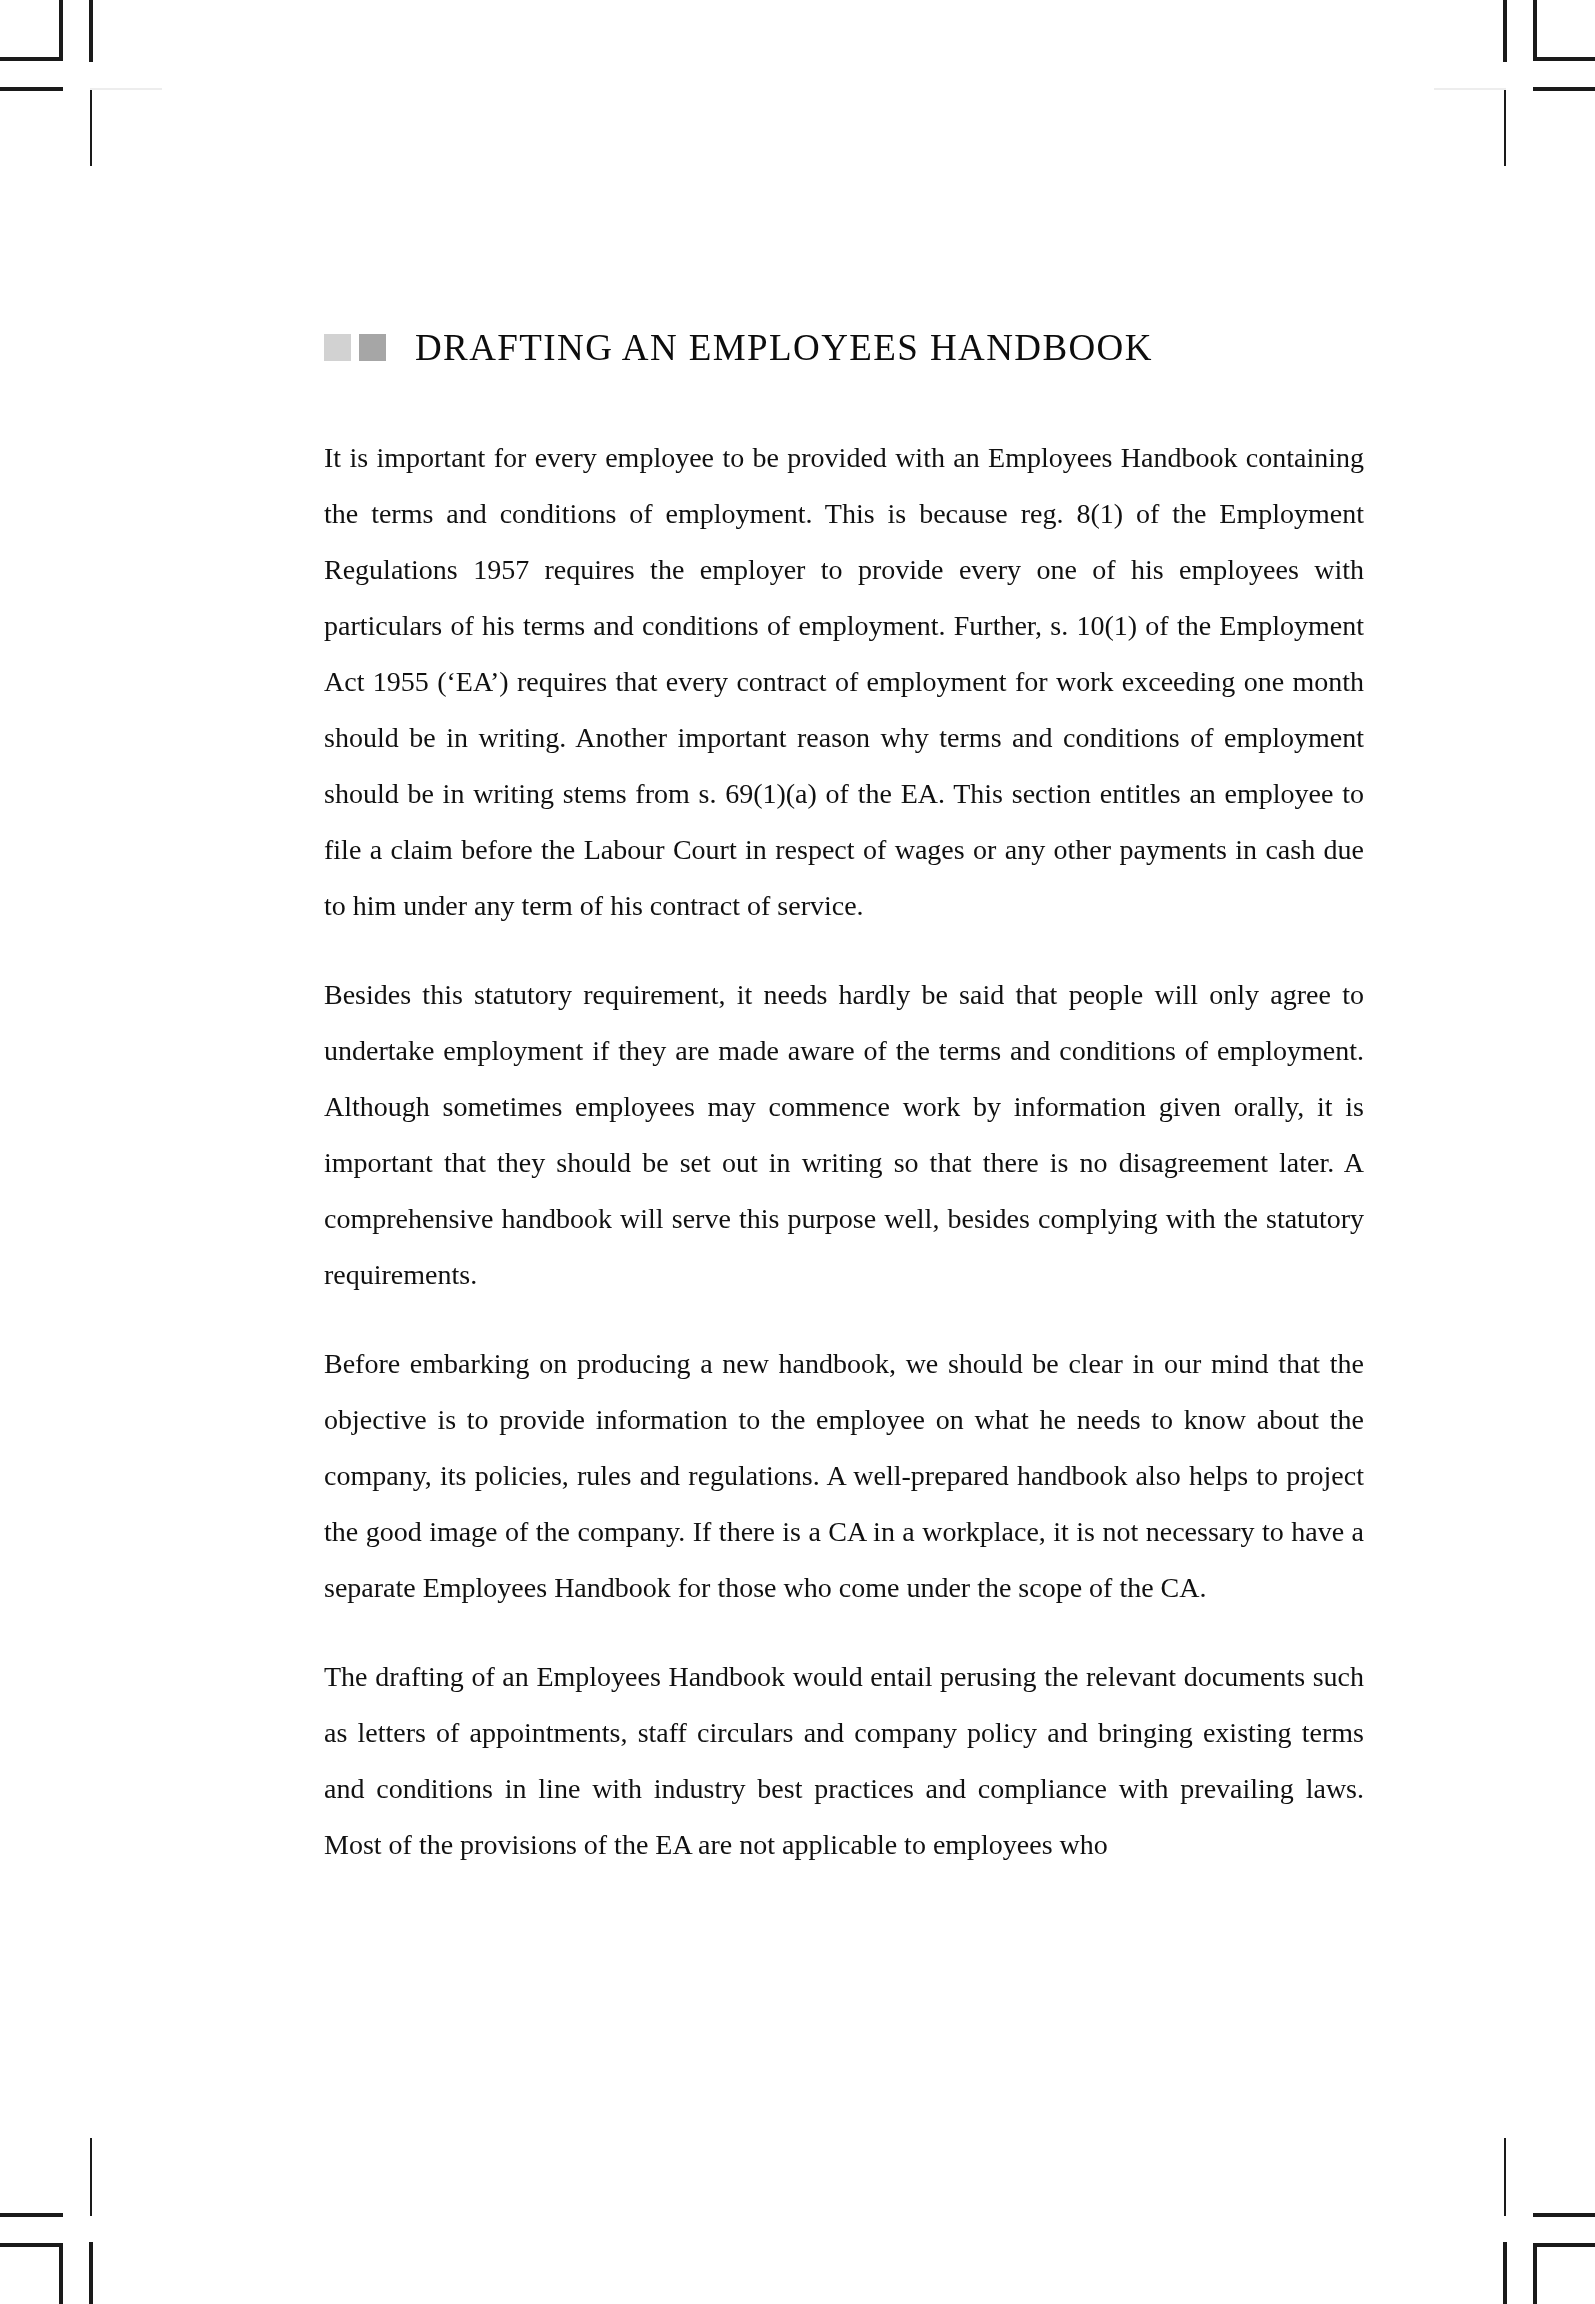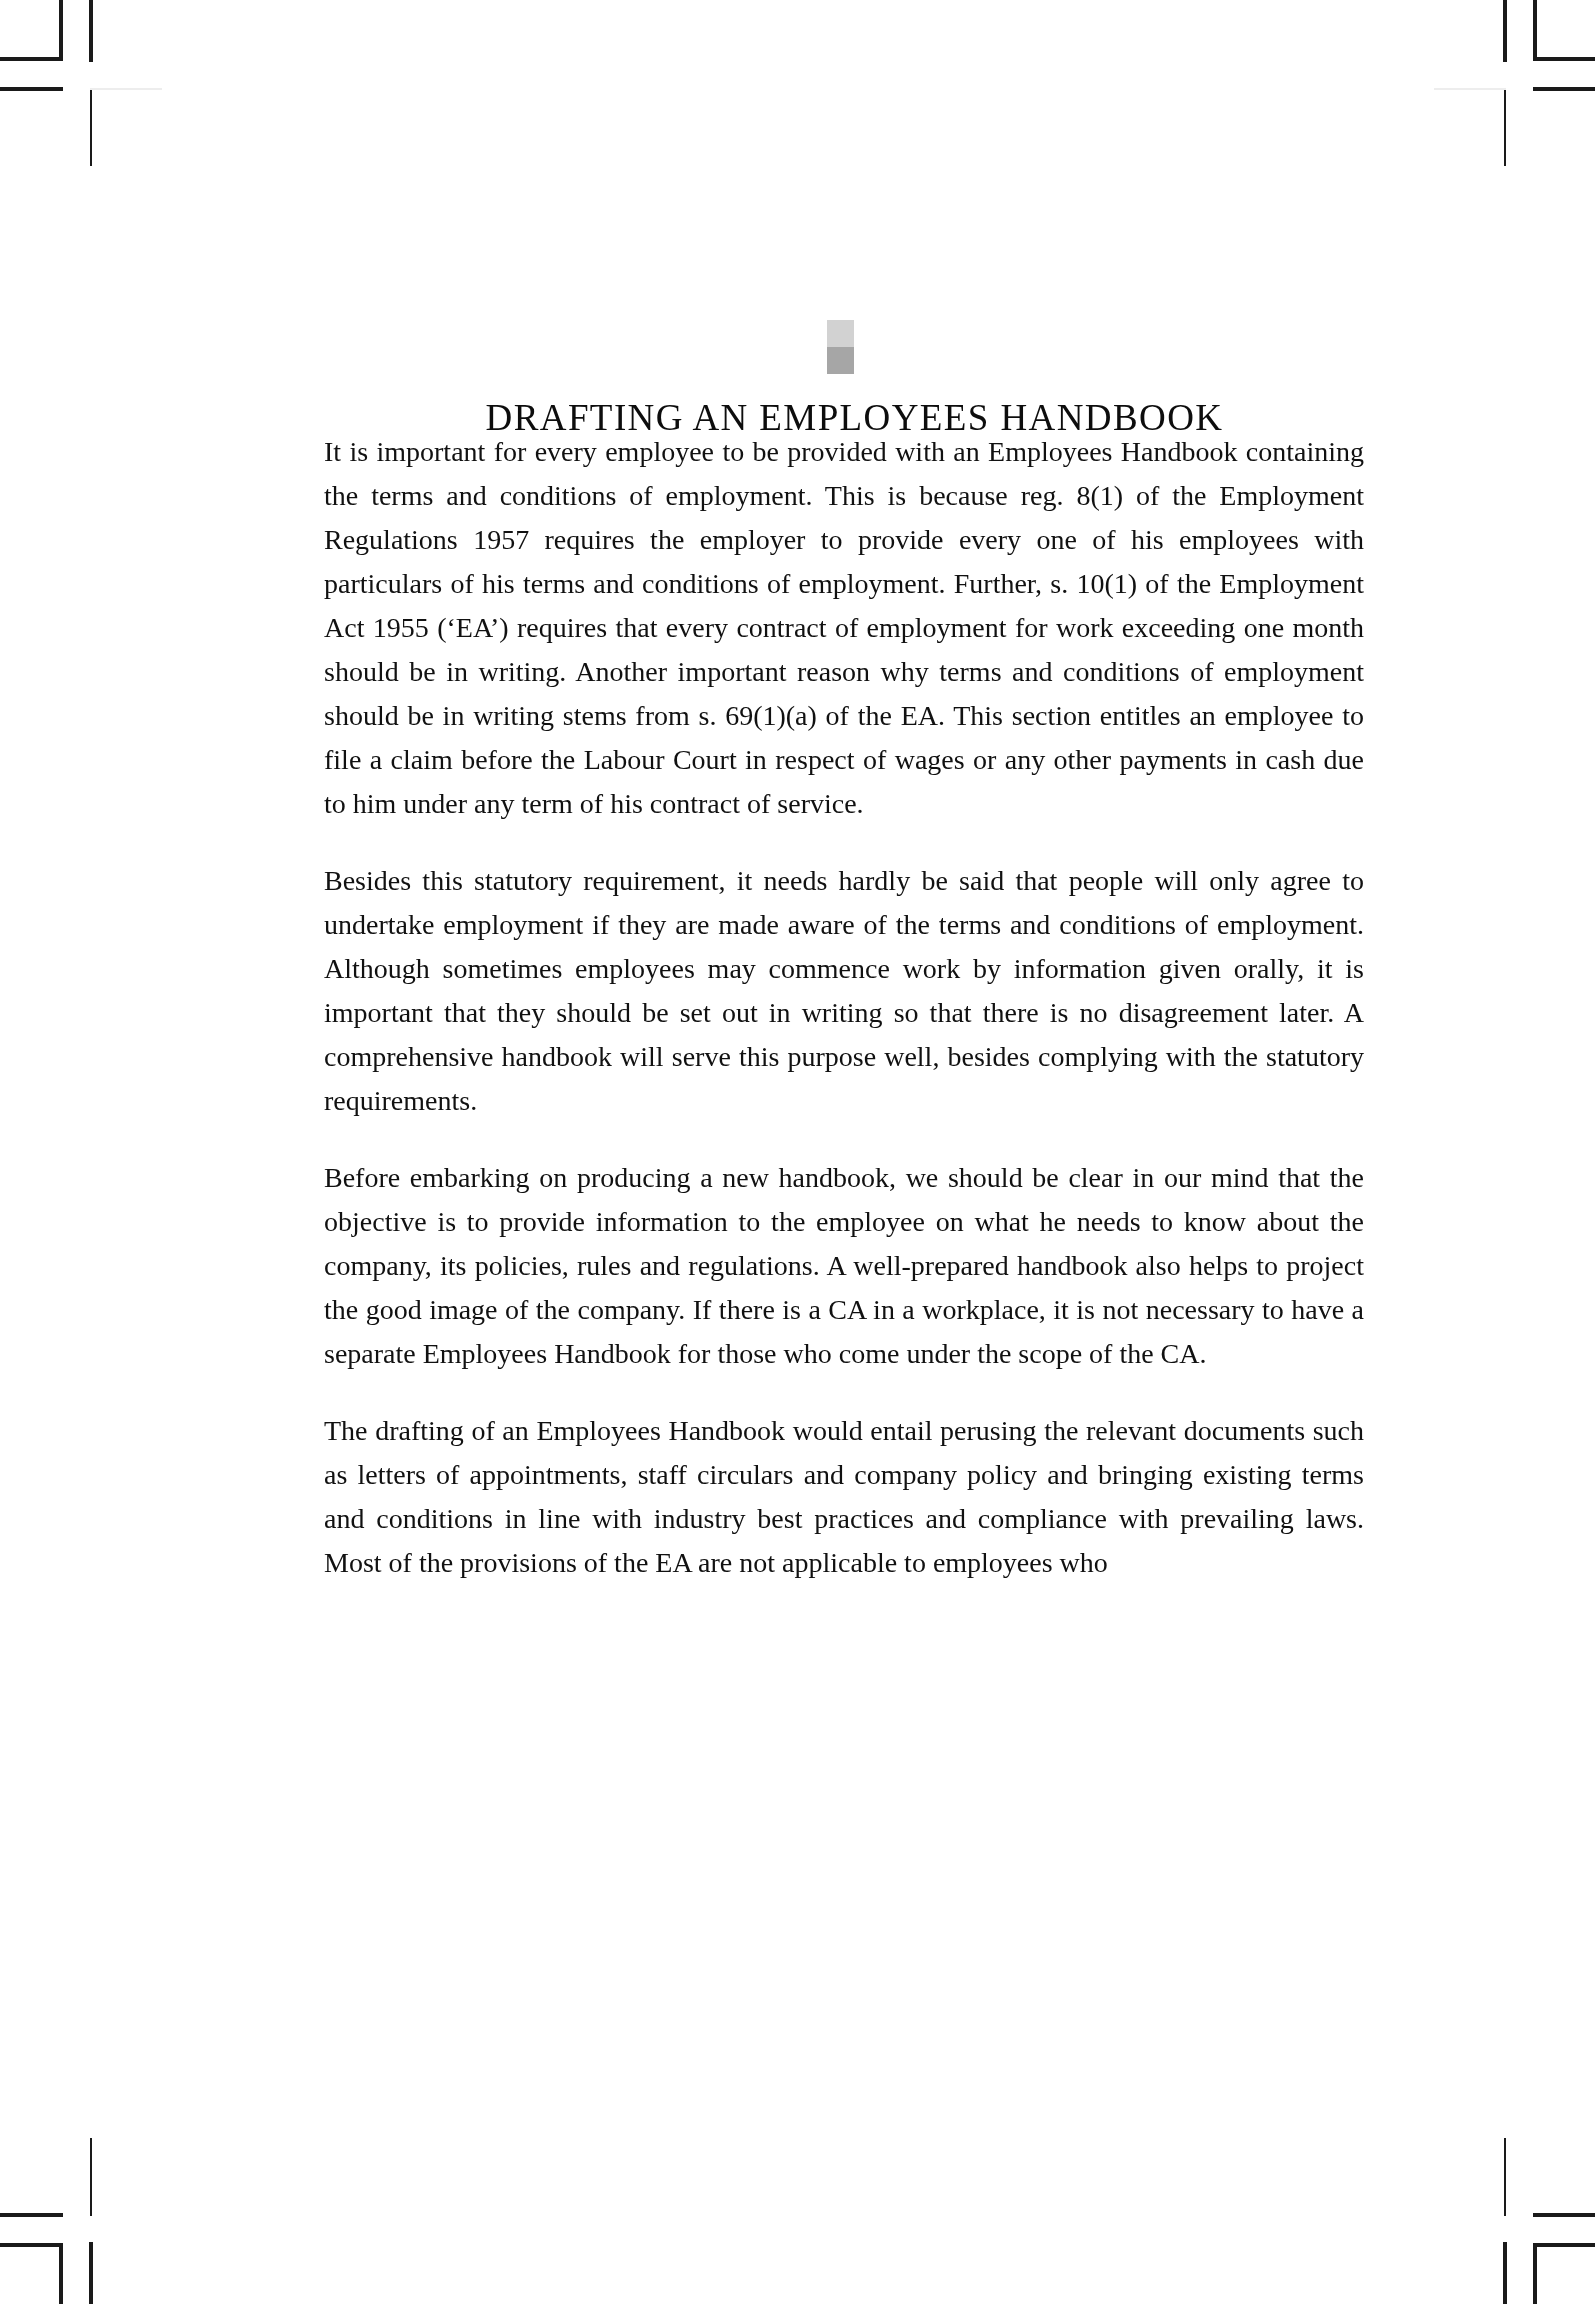--- a/index.html
+++ b/index.html
@@ -32,21 +32,20 @@
     top: 320px;
     width: 1040px;
   }
 
   
   .chapter-title-row {
     display: flex;
     align-items: center;
     height: 54px;
     margin-bottom: 56px;
-    flex-direction: column;
   }
   .sq {
     width: 27px;
     height: 27px;
     margin-right: 8px;
     flex: 0 0 auto;
   }
   .sq-1 { background: #d2d2d2; }
   .sq-2 { background: #a6a6a6; }
 
@@ -65,21 +64,21 @@
     font-size: 26px;
     font-weight: bold;
     letter-spacing: 0.5px;
     margin: 0 0 34px 0;
     color: #000;
   }
 
   
   .para {
     font-size: 28px;
-    line-height: 44px;
+    line-height: 56px;
     text-align: justify;
     text-justify: inter-word;
     margin: 0 0 33px 0;
     color: #111;
     hyphens: none;
   }
   .para:last-child { margin-bottom: 16px; }
 </style>
 </head>
 <body>

